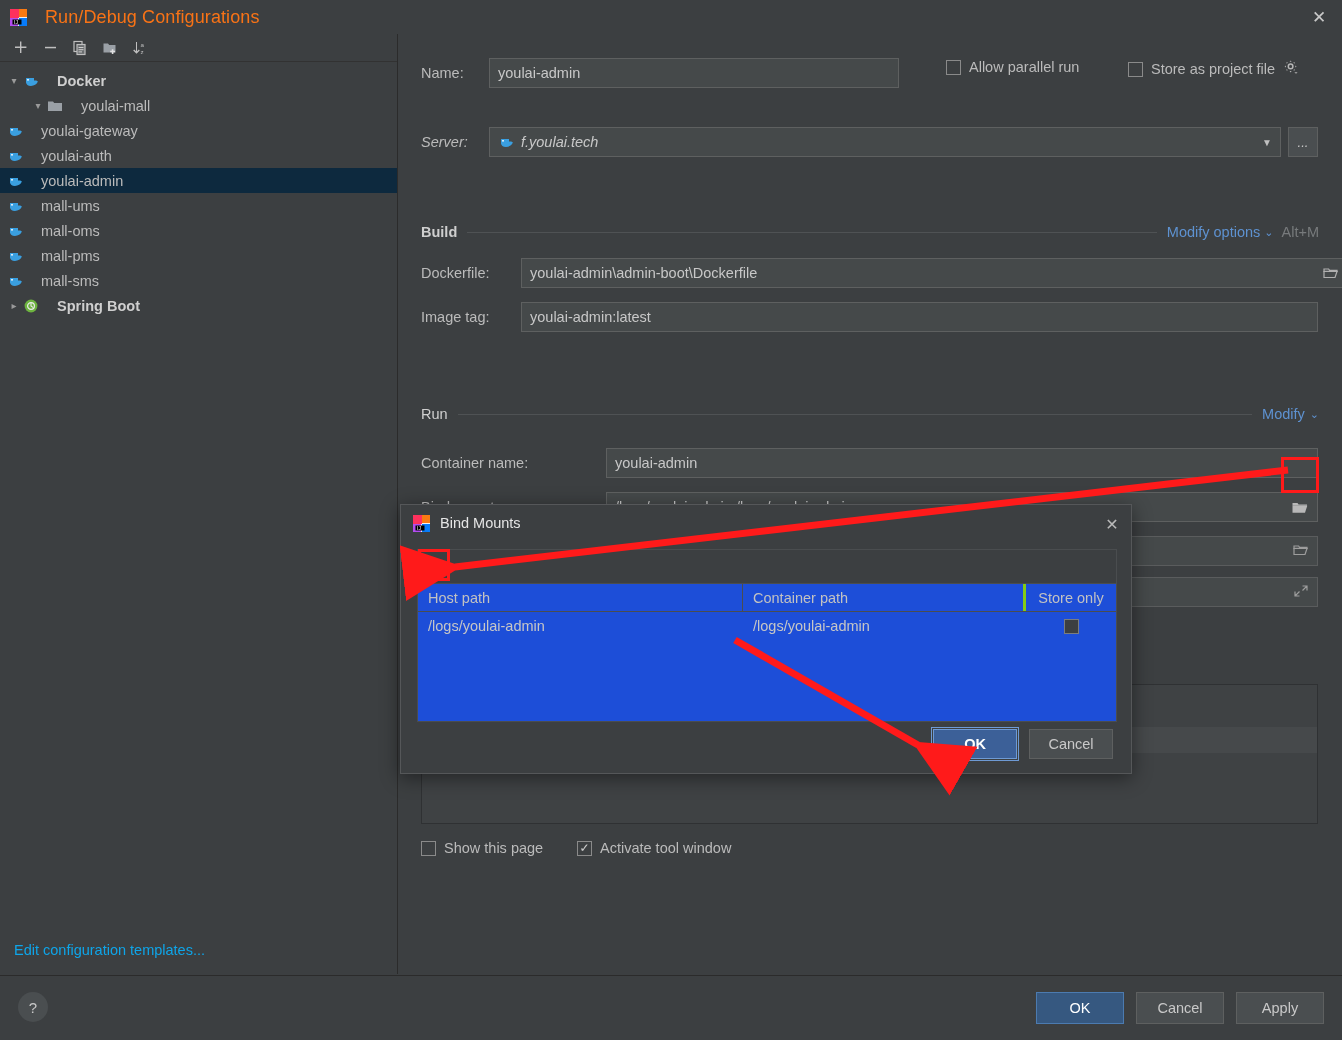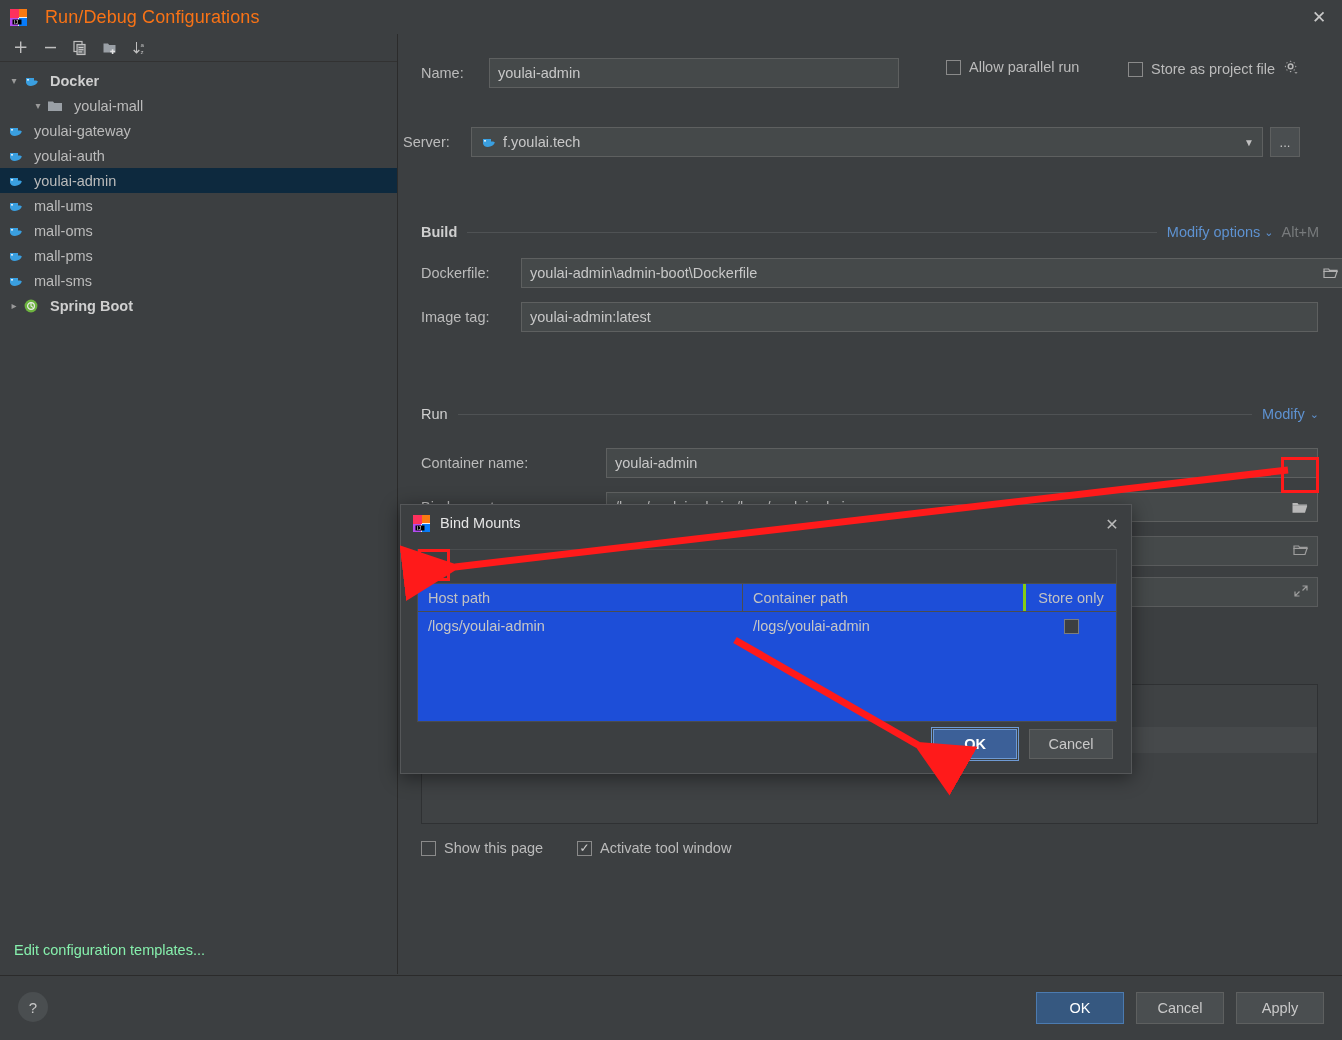--- a/index.html
+++ b/index.html
@@ -46,29 +46,29 @@
     height: 25px; display: flex; align-items: center; cursor: default;
     padding-left: 6px; white-space: nowrap;
   }
   .tree-row.selected { background: #0d293e; }
   .tree-row .twisty {
     width: 16px; height: 16px; flex: 0 0 16px;
     display: flex; align-items: center; justify-content: center;
     color: #9a9a9a; font-size: 10px;
   }
   .tree-row .ico { width: 18px; height: 16px; flex: 0 0 18px; display: flex; align-items: center; justify-content: center; }
-  .tree-row .lbl { margin-left: 10px; }
+  .tree-row .lbl { margin-left: 17px; }
   .tree-row.bold .lbl { font-weight: bold; color: #cfcfcf; }
   .ind1 { padding-left: 6px; }
   .ind2 { padding-left: 30px; }
   .ind3 { }
 
   .templates-link {
     position: absolute; left: 14px; bottom: 16px;
-    color: #86efac; font-size: 14.5px; cursor: default;
+    color: #0ea5e9; font-size: 14.5px; cursor: default;
   }
 
   
   .main {
     position: absolute; left: 399px; top: 34px; width: 943px; height: 940px;
     background: #3c3f41;
   }
   .row { position: absolute; display: flex; align-items: center; }
   .lbl-right { font-size: 14.5px; color: #bbbbbb; }
 
@@ -381,21 +381,21 @@
       <span class="cb-label">Store as project file</span>
       <span style="margin-left:8px;">
         <svg width="16" height="16" viewBox="0 0 16 16">
           <circle cx="7.6" cy="7.4" r="2.3" fill="none" stroke="#b5b5b5" stroke-width="1.5"></circle>
           <path d="M7.6 1.4l1 1.3h-2zM7.6 13.4l1-1.3h-2zM1.6 7.4l1.3-1v2zM13.6 7.4l-1.3-1v2zM3.4 3.2l1.6.3-1.3 1.3zM11.8 11.6l-1.6-.3 1.3-1.3zM11.8 3.2l-.3 1.6-1.3-1.3zM3.4 11.6l.3-1.6 1.3 1.3z" fill="#b5b5b5"></path>
           <path d="M11.4 13.2l1.6 1.6 1.6-1.6z" fill="#b5b5b5"></path>
         </svg>
       </span>
     </div>
 
-    <div class="row" style="left:4px; top:93px;">
+    <div class="row" style="left:22px; top:93px;font-style:italic;">
       <span class="lbl-right" style="width:68px;">Server:</span>
       <div class="field" style="width:792px;">
         <span style="margin-right:7px; display:flex;">
           <svg width="16" height="14" viewBox="0 0 16 14">
               <rect x="3" y="4" width="8" height="4.4" fill="#3a9fe0"></rect>
               <rect x="4.2" y="5" width="1.6" height="1.6" fill="#fff"></rect>
               <path d="M11 6.5c2.4-.4 3.6.4 3.9 1.1-1.3 2.9-3.7 4.4-7 4.4-3 0-4.6-1.3-5-3.9h8.1z" fill="#3a9fe0"></path>
             </svg>
         </span>
         <span class="val">f.youlai.tech</span>

